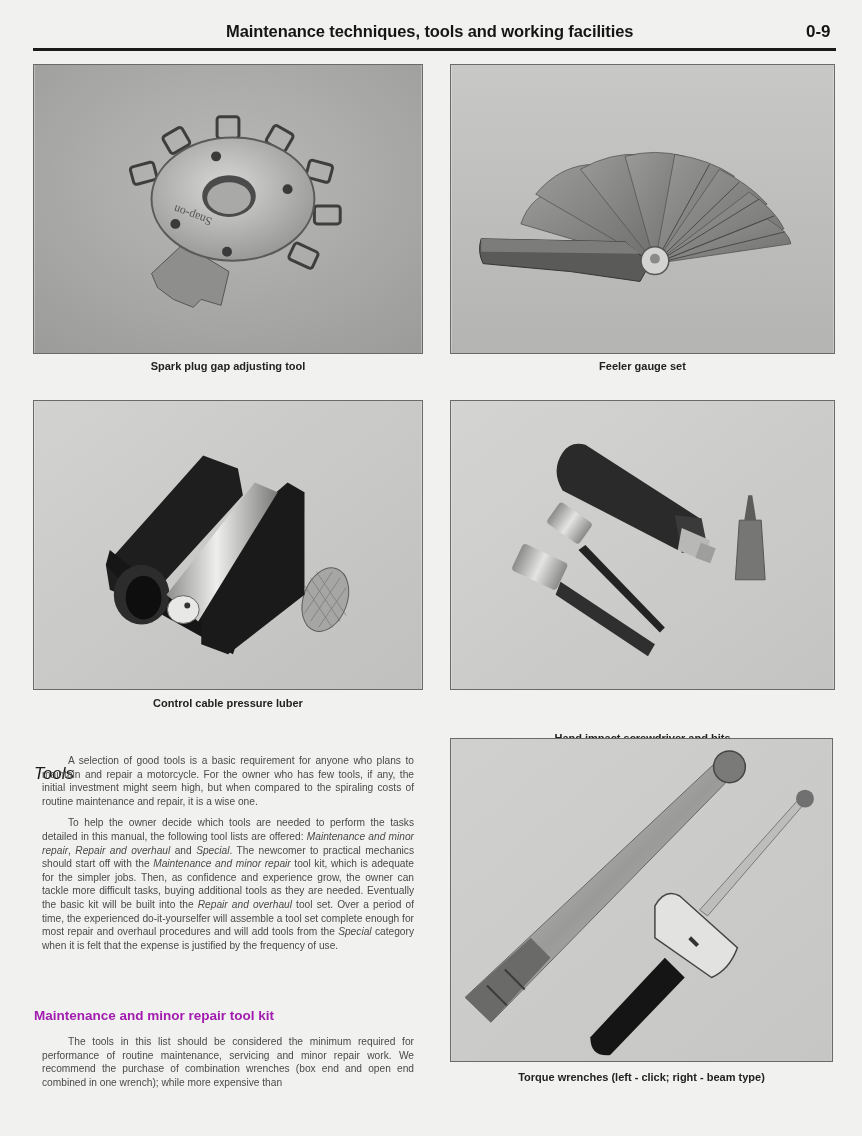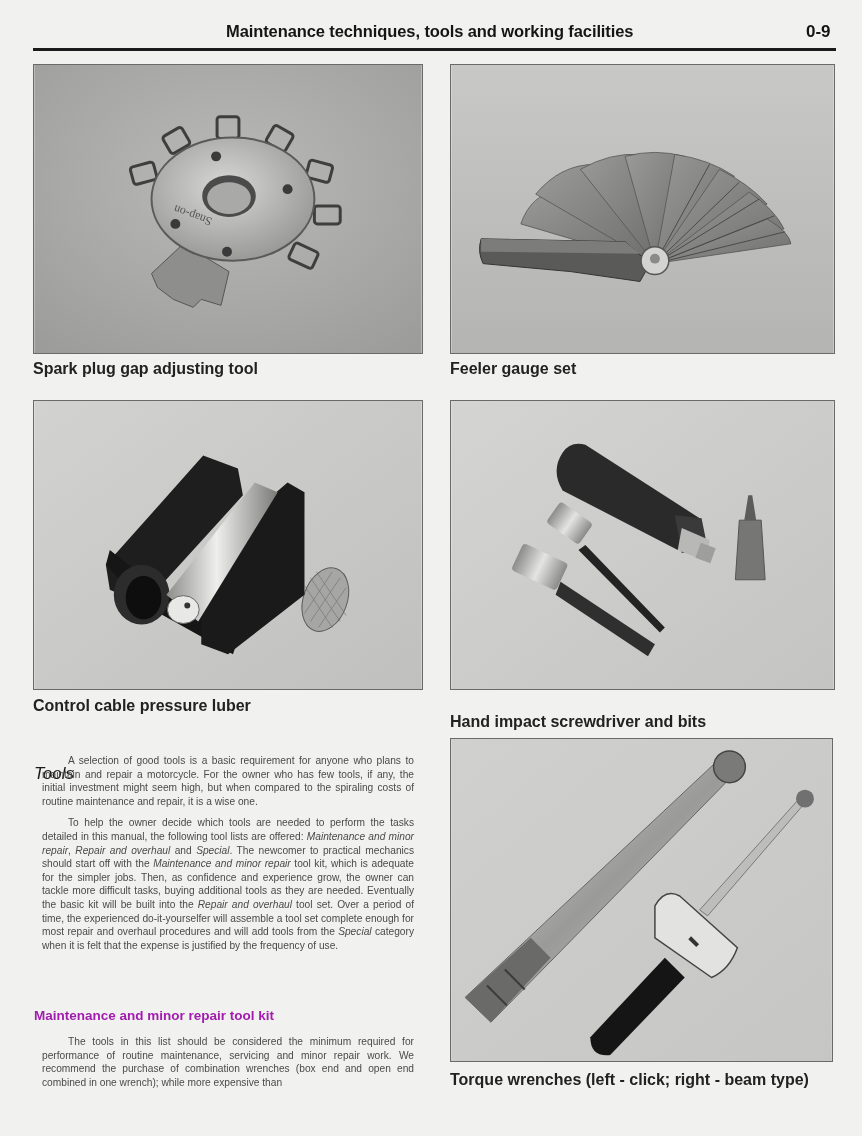--- a/index.html
+++ b/index.html
@@ -19,21 +19,21 @@
   }
   .header-rule {
     position: absolute; left: 33px; top: 48px; width: 803px; height: 3px; background: #1b1b1b;
   }
   .photo {
     position: absolute; box-sizing: border-box;
     border: 1.5px solid #6a6a6a; overflow: hidden;
   }
   .photo svg { display: block; width: 100%; height: 100%; }
   .caption {
-    position: absolute; font-weight: bold; font-size: 16px; color: #222; text-align: left;
+    position: absolute; font-weight: bold; font-size: 11px; color: #222; text-align: center;
     white-space: nowrap;
   }
   .h-tools {
     position: absolute; left: 34px; top: 764px; font-weight: normal; font-style: italic;
     font-size: 17px; color: #1a1a1a;
   }
   .body-text {
     position: absolute; left: 34px; width: 388px; font-size: 10.2px; line-height: 13.6px;
     color: #4a4a4a; text-align: justify; text-align-last: left;
   }
@@ -194,21 +194,21 @@
     <rect x="99" y="110" width="40" height="26" rx="4" fill="url(#sock)" transform="rotate(35 119 123)"></rect>
     <path d="M135 145 L215 228 L210 233 L128 150 Z" fill="#232323"></path>
 
     <rect x="64" y="152" width="50" height="30" rx="4" fill="url(#sock)" transform="rotate(25 89 167)"></rect>
     <path d="M110 182 L205 245 L198 257 L105 195 Z" fill="#2f2f2f"></path>
 
     <path d="M290 120 L312 120 L316 180 L286 180 Z" fill="#767674" stroke="#555" stroke-width="1"></path>
     <path d="M295 120 L299 95 L303 95 L307 120 Z" fill="#5c5c5a"></path>
   </svg>
 </div>
-<div class="caption" style="left:450px;top:713px;width:385px;">Hand impact screwdriver and bits</div>
+<div class="caption" style="left:450px;top:732px;width:385px;">Hand impact screwdriver and bits</div>
 
 <div class="h-tools">Tools</div>
 <div class="body-text" id="tools-text" style="top:746px;">
     <p><span>A selection of good tools is a basic requirement for anyone who plans to maintain and repair a motorcycle. For the owner who has few tools, if any, the initial investment might seem high, but when compared to the spiraling costs of routine maintenance and repair, it is a wise one.</span></p>
     <p><span>To help the owner decide which tools are needed to perform the tasks detailed in this manual, the following tool lists are offered: </span><i>Maintenance and minor repair</i><span>, </span><i>Repair and overhaul</i><span> and </span><i>Special</i><span>. The newcomer to practical mechanics should start off with the </span><i>Maintenance and minor repair</i><span> tool kit, which is adequate for the simpler jobs. Then, as confidence and experience grow, the owner can tackle more difficult tasks, buying additional tools as they are needed. Eventually the basic kit will be built into the </span><i>Repair and overhaul</i><span> tool set. Over a period of time, the experienced do-it-yourselfer will assemble a tool set complete enough for most repair and overhaul procedures and will add tools from the </span><i>Special</i><span> category when it is felt that the expense is justified by the frequency of use.</span></p>
   </div>
 
 <div class="h-kit">Maintenance and minor repair tool kit</div>
 <div class="body-text" id="kit-text" style="top:1027px;">
     <p><span>The tools in this list should be considered the minimum required for performance of routine maintenance, servicing and minor repair work. We recommend the purchase of combination wrenches (box end and open end combined in one wrench); while more expensive than</span></p>

